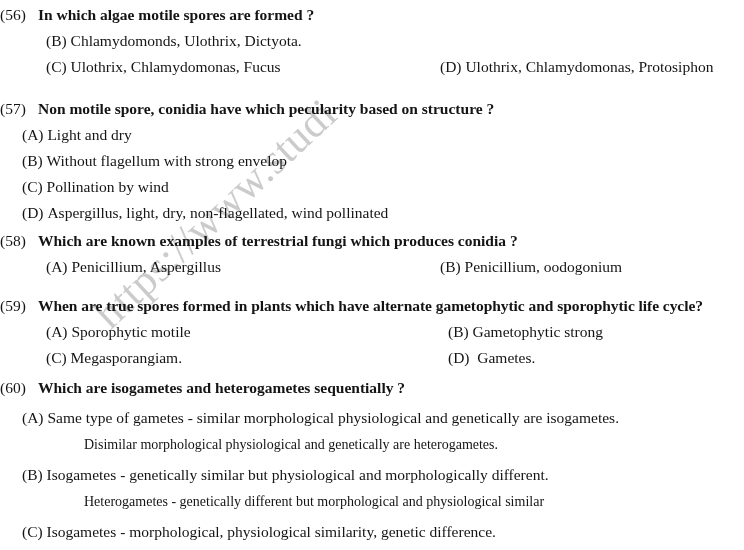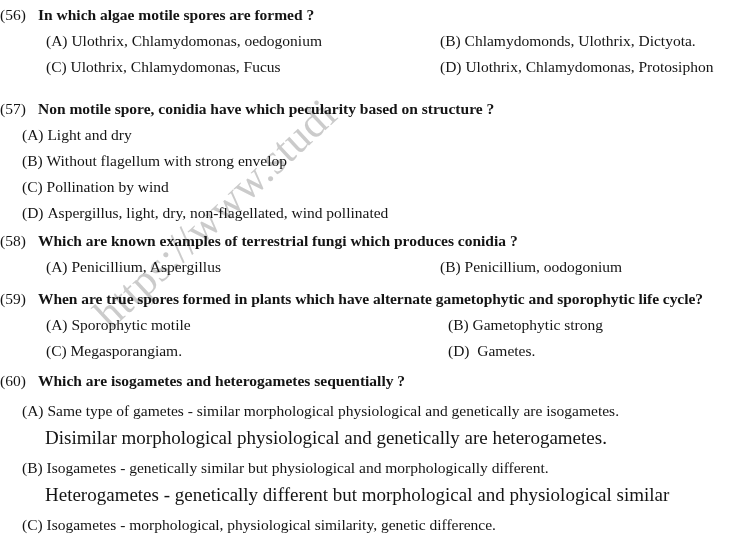--- a/index.html
+++ b/index.html
@@ -91,52 +91,51 @@
   .opt-text  { }
 
   
   .opt-single {
     padding-left: 22px;
     font-size: 15.5px;
     line-height: 26px;
     white-space: nowrap;
   }
   .opt-cont {
-    padding-left: 45px;
-    font-size: 19px;
+    padding-left: 84px;
+    font-size: 14px;
     line-height: 26px;
     white-space: nowrap;
   }
 
   
   .q56 { margin-top: 2px; }
   .q57 { margin-top: 16px; }
   .q58 { margin-top: 2px; }
-  .q59 { margin-top: 6px; }
+  .q59 { margin-top: 13px; }
   .q60 { margin-top: 4px; }
   .q60 .opt-single, .q60 .opt-cont { line-height: 27px; }
   .q60 .opt-single { margin-top: 3px; }
   .q60 .opt-cont { margin-top: 0px; }
 </style>
 </head>
 <body>
 
 <div id="watermark-layer">
   <div id="watermark-text">https://www.studi</div>
 </div>
 
 <div id="page">
 
   <div class="question-block q56">
     <div class="qline">
       <span class="qnum">(56)</span>
       <span class="qstem">In which algae motile spores are formed ?</span>
     </div>
     <div class="opt-row">
-      <span class="opt-col left"><span class="opt-label">(A)</span>&nbsp;<span class="opt-text">Ulothrix, Chlamydomonas, oedogonium</span></span>
       <span class="opt-col right"><span class="opt-label">(B)</span>&nbsp;<span class="opt-text">Chlamydomonds, Ulothrix, Dictyota.</span></span>
     </div>
     <div class="opt-row">
       <span class="opt-col left"><span class="opt-label">(C)</span>&nbsp;<span class="opt-text">Ulothrix, Chlamydomonas, Fucus</span></span>
       <span class="opt-col right"><span class="opt-label">(D)</span>&nbsp;<span class="opt-text">Ulothrix, Chlamydomonas, Protosiphon</span></span>
     </div>
   </div>
 
   <div class="question-block q57">
     <div class="qline">

